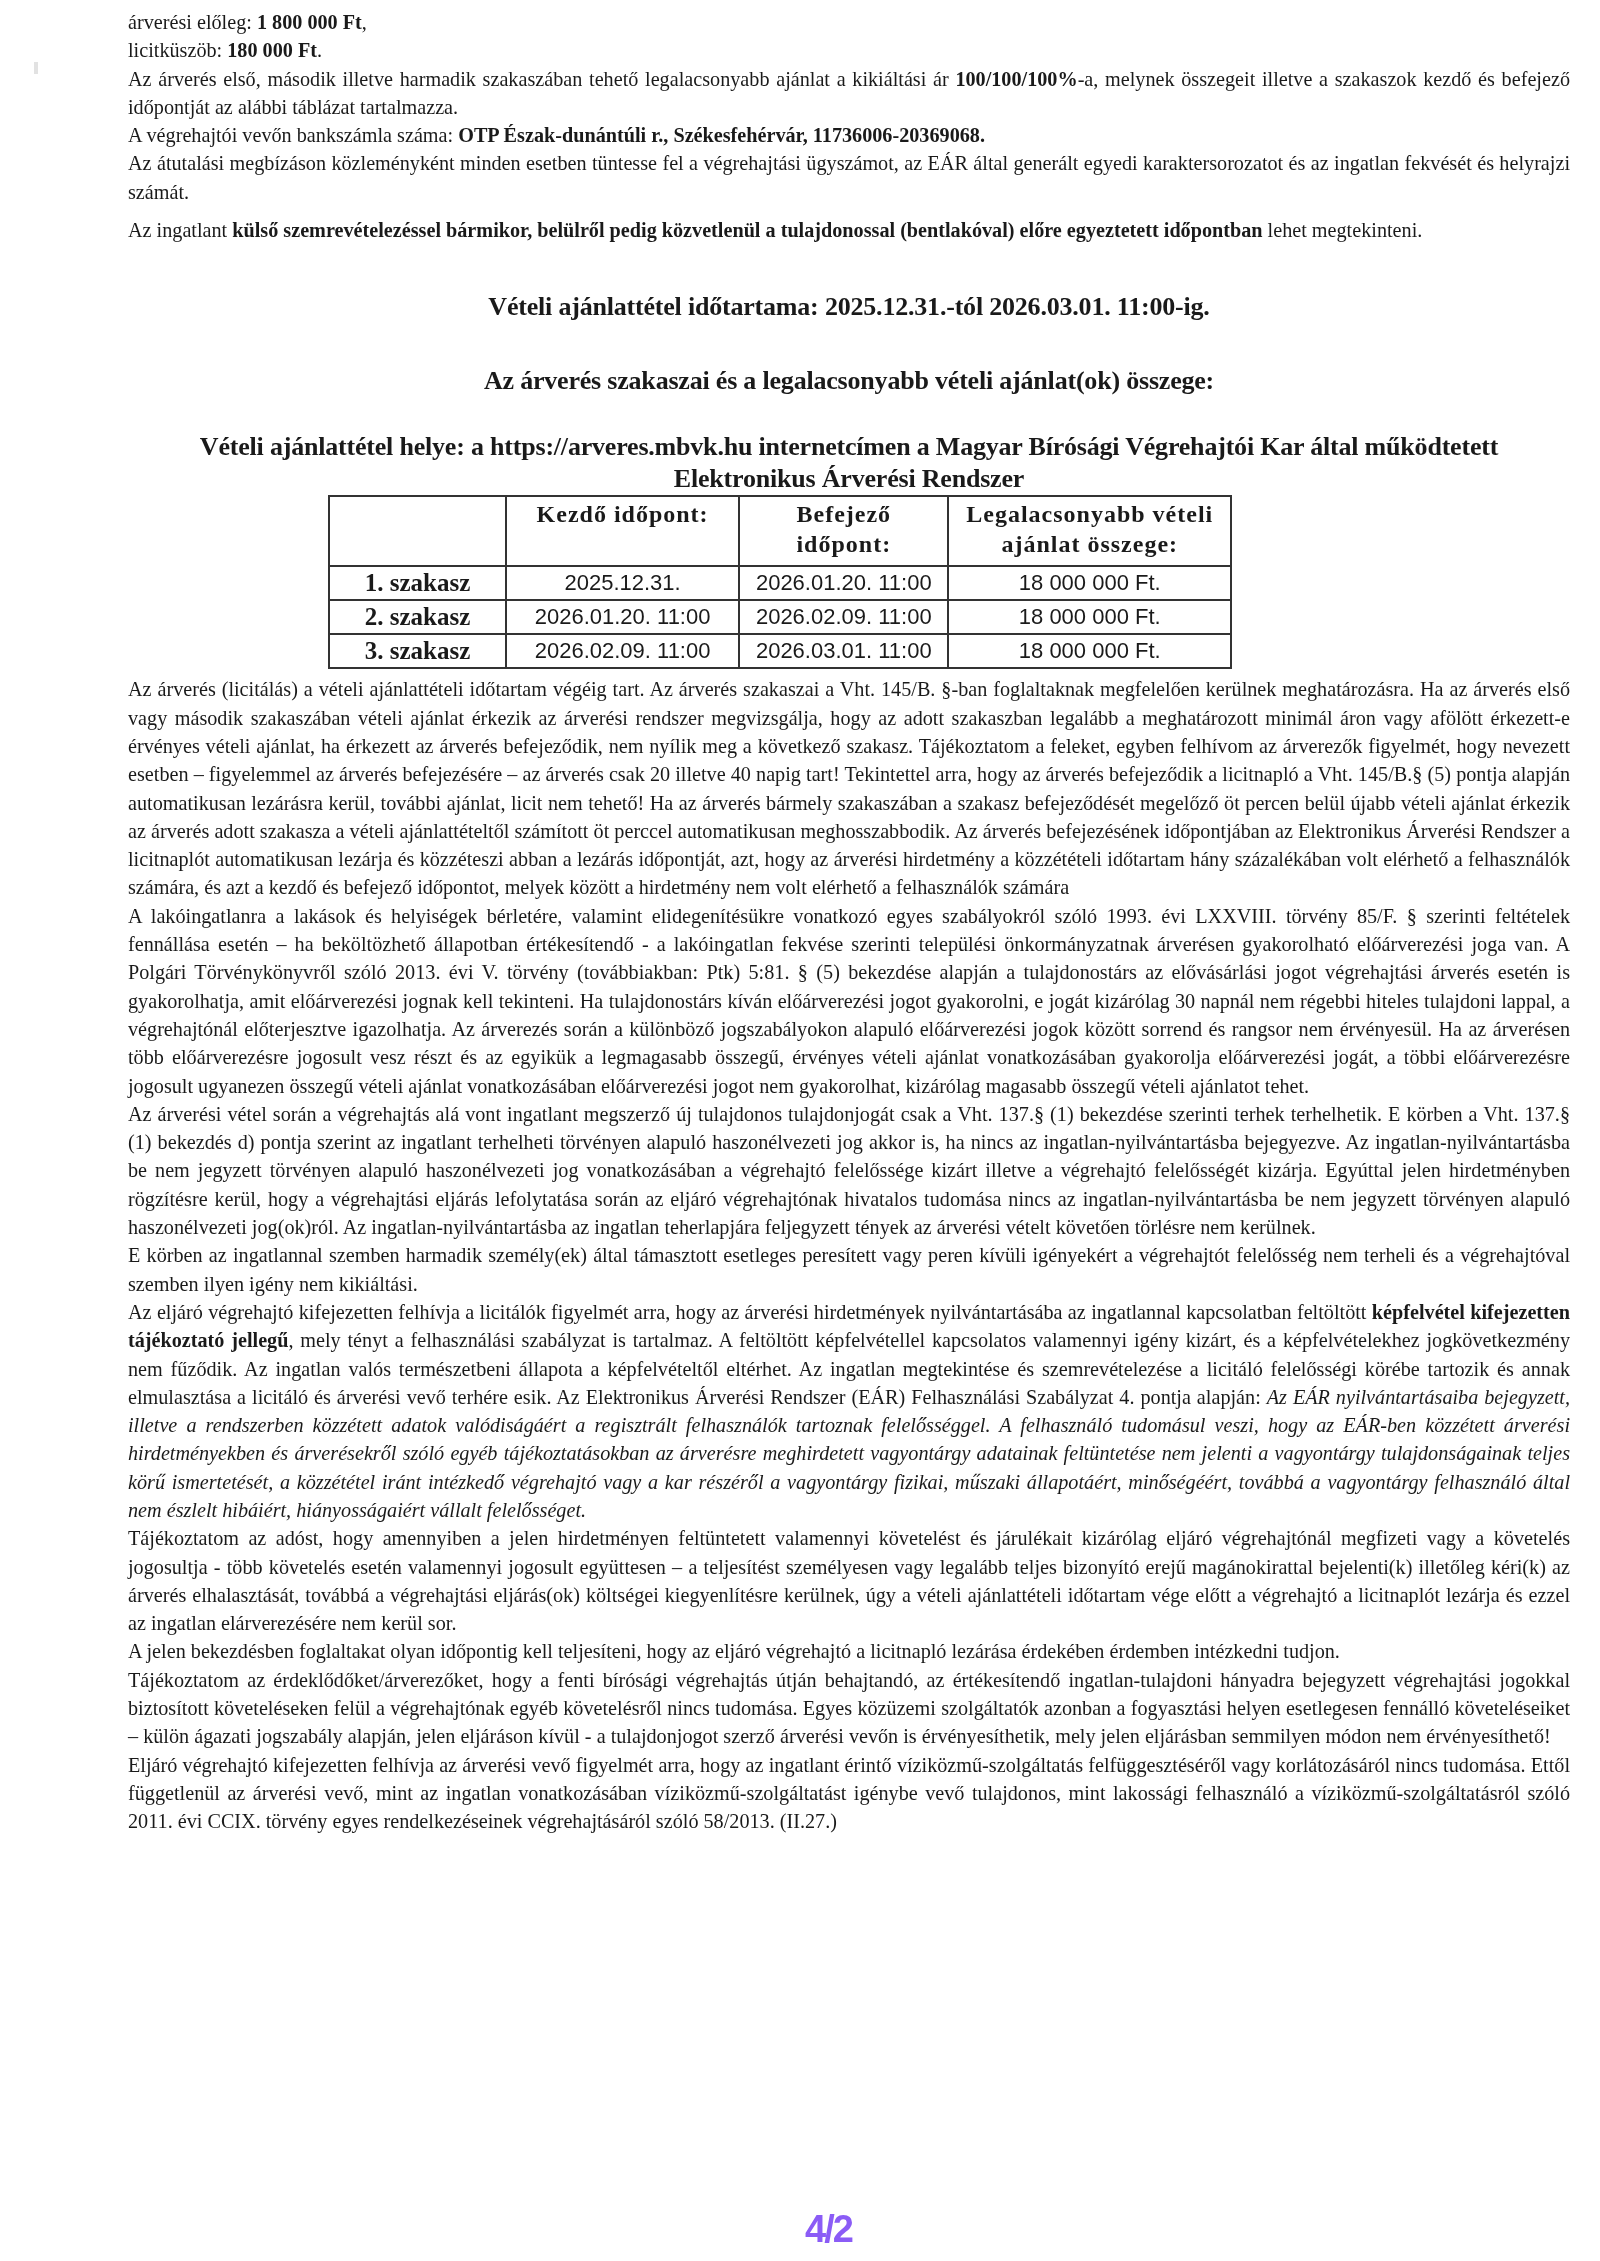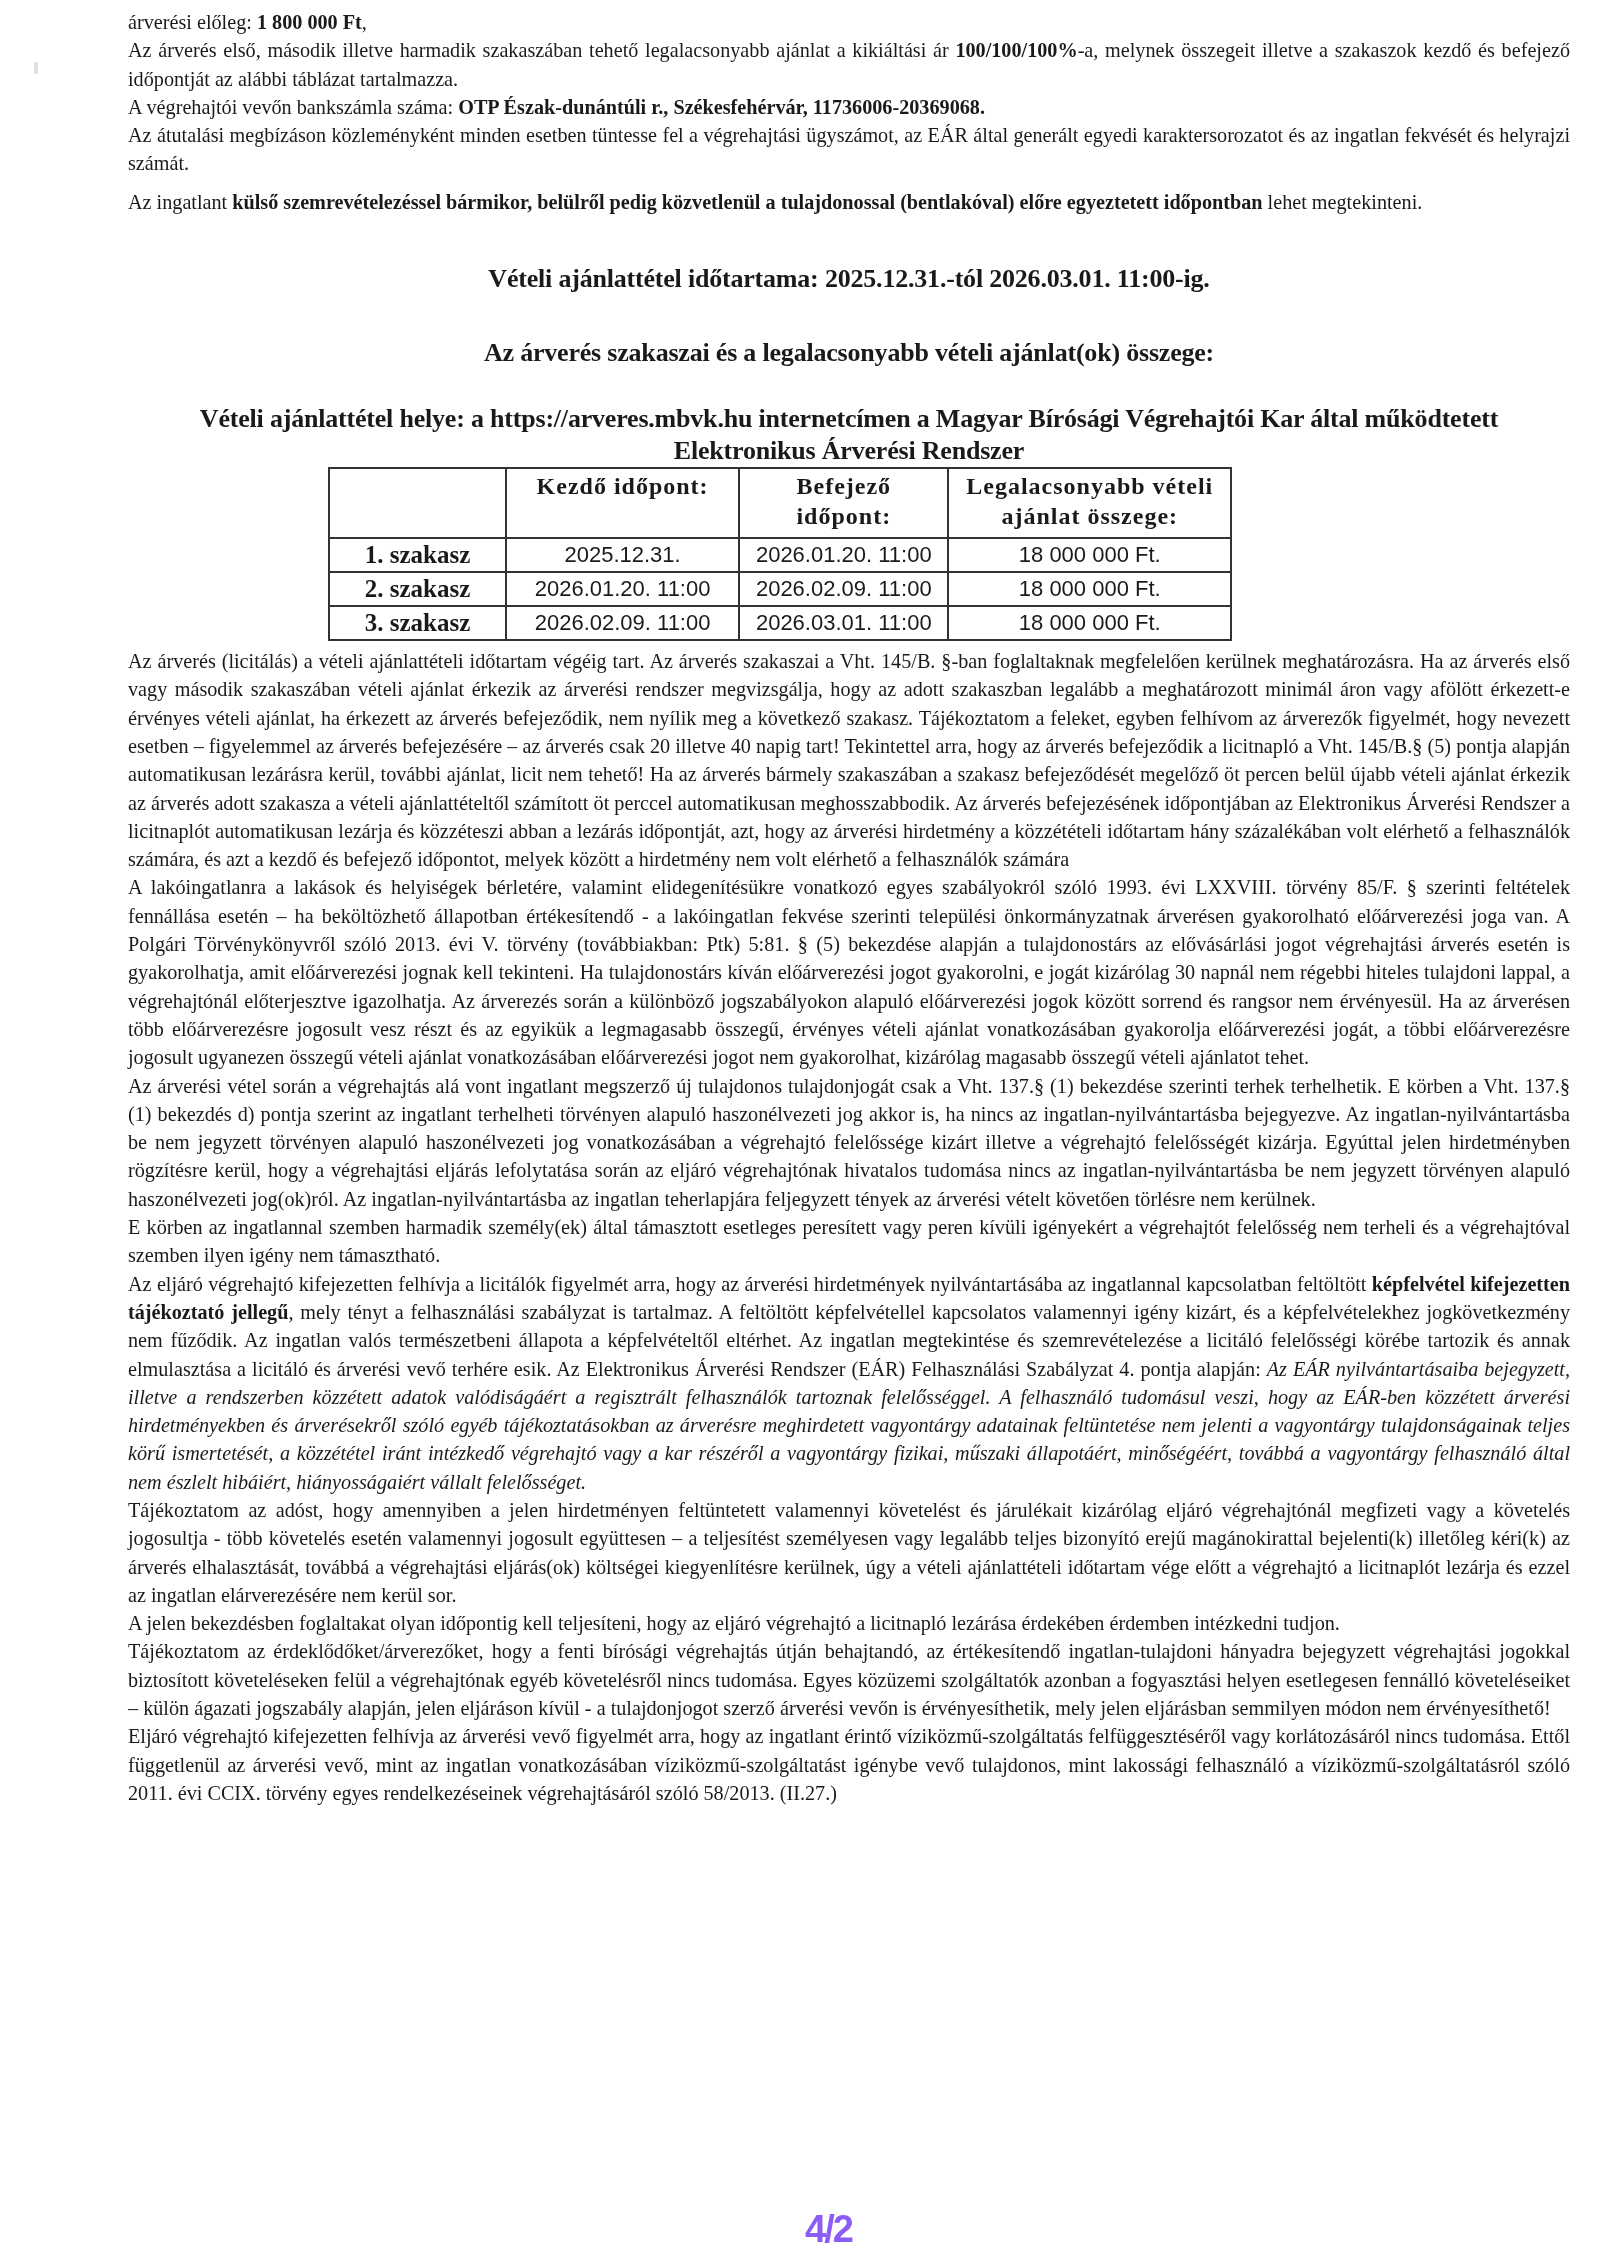--- a/index.html
+++ b/index.html
@@ -46,20 +46,21 @@
     position: absolute; left: 34px; top: 62px; width: 4px; height: 12px; background: #cfcfcf; opacity: .6;
   }
 </style>
 </head>
 <body>
 
 <div class="scan-mark"></div>
 
 <div class="page">
   <p class="p"><span>árverési előleg: </span><b>1 800 000 Ft</b><span>,</span></p>
+  <p class="p"><span>licitküszöb: </span><b>180 000 Ft</b><span>.</span></p>
   <p class="p"><span>Az árverés első, második illetve harmadik szakaszában tehető legalacsonyabb ajánlat a kikiáltási ár </span><b>100/100/100%</b><span>-a, melynek összegeit illetve a szakaszok kezdő és befejező időpontját az alábbi táblázat tartalmazza.</span></p>
   <p class="p"><span>A végrehajtói vevőn bankszámla száma: </span><b>OTP Észak-dunántúli r., Székesfehérvár, 11736006-20369068.</b></p>
   <p class="p">Az átutalási megbízáson közleményként minden esetben tüntesse fel a végrehajtási ügyszámot, az EÁR által generált egyedi karaktersorozatot és az ingatlan fekvését és helyrajzi számát.</p>
   <div class="gap"></div>
   <p class="p"><span>Az ingatlant </span><b>külső szemrevételezéssel bármikor, belülről pedig közvetlenül a tulajdonossal (bentlakóval) előre egyeztetett időpontban</b><span> lehet megtekinteni.</span></p>
 
   <div class="heading h1">Vételi ajánlattétel időtartama: 2025.12.31.-tól 2026.03.01. 11:00-ig.</div>
   <div class="heading h3">Az árverés szakaszai és a legalacsonyabb vételi ajánlat(ok) összege:</div>
   <div class="heading" style="padding:0 0 0 0;">Vételi ajánlattétel helye: a https://arveres.mbvk.hu internetcímen a Magyar Bírósági Végrehajtói Kar által működtetett Elektronikus Árverési Rendszer</div>
 
@@ -91,21 +92,21 @@
         <td>2026.03.01. 11:00</td>
         <td>18 000 000 Ft.</td>
       </tr>
     </tbody>
   </table>
 
   <div class="body-after">
     <p class="p">Az árverés (licitálás) a vételi ajánlattételi időtartam végéig tart. Az árverés szakaszai a Vht. 145/B. §-ban foglaltaknak megfelelően kerülnek meghatározásra. Ha az árverés első vagy második szakaszában vételi ajánlat érkezik az árverési rendszer megvizsgálja, hogy az adott szakaszban legalább a meghatározott minimál áron vagy afölött érkezett-e érvényes vételi ajánlat, ha érkezett az árverés befejeződik, nem nyílik meg a következő szakasz. Tájékoztatom a feleket, egyben felhívom az árverezők figyelmét, hogy nevezett esetben – figyelemmel az árverés befejezésére – az árverés csak 20 illetve 40 napig tart! Tekintettel arra, hogy az árverés befejeződik a licitnapló a Vht. 145/B.§ (5) pontja alapján automatikusan lezárásra kerül, további ajánlat, licit nem tehető! Ha az árverés bármely szakaszában a szakasz befejeződését megelőző öt percen belül újabb vételi ajánlat érkezik az árverés adott szakasza a vételi ajánlattételtől számított öt perccel automatikusan meghosszabbodik. Az árverés befejezésének időpontjában az Elektronikus Árverési Rendszer a licitnaplót automatikusan lezárja és közzéteszi abban a lezárás időpontját, azt, hogy az árverési hirdetmény a közzétételi időtartam hány százalékában volt elérhető a felhasználók számára, és azt a kezdő és befejező időpontot, melyek között a hirdetmény nem volt elérhető a felhasználók számára</p>
     <p class="p">A lakóingatlanra a lakások és helyiségek bérletére, valamint elidegenítésükre vonatkozó egyes szabályokról szóló 1993. évi LXXVIII. törvény 85/F. § szerinti feltételek fennállása esetén – ha beköltözhető állapotban értékesítendő - a lakóingatlan fekvése szerinti települési önkormányzatnak árverésen gyakorolható előárverezési joga van. A Polgári Törvénykönyvről szóló 2013. évi V. törvény (továbbiakban: Ptk) 5:81. § (5) bekezdése alapján a tulajdonostárs az elővásárlási jogot végrehajtási árverés esetén is gyakorolhatja, amit előárverezési jognak kell tekinteni. Ha tulajdonostárs kíván előárverezési jogot gyakorolni, e jogát kizárólag 30 napnál nem régebbi hiteles tulajdoni lappal, a végrehajtónál előterjesztve igazolhatja. Az árverezés során a különböző jogszabályokon alapuló előárverezési jogok között sorrend és rangsor nem érvényesül. Ha az árverésen több előárverezésre jogosult vesz részt és az egyikük a legmagasabb összegű, érvényes vételi ajánlat vonatkozásában gyakorolja előárverezési jogát, a többi előárverezésre jogosult ugyanezen összegű vételi ajánlat vonatkozásában előárverezési jogot nem gyakorolhat, kizárólag magasabb összegű vételi ajánlatot tehet.</p>
     <p class="p">Az árverési vétel során a végrehajtás alá vont ingatlant megszerző új tulajdonos tulajdonjogát csak a Vht. 137.§ (1) bekezdése szerinti terhek terhelhetik. E körben a Vht. 137.§ (1) bekezdés d) pontja szerint az ingatlant terhelheti törvényen alapuló haszonélvezeti jog akkor is, ha nincs az ingatlan-nyilvántartásba bejegyezve. Az ingatlan-nyilvántartásba be nem jegyzett törvényen alapuló haszonélvezeti jog vonatkozásában a végrehajtó felelőssége kizárt illetve a végrehajtó felelősségét kizárja. Egyúttal jelen hirdetményben rögzítésre kerül, hogy a végrehajtási eljárás lefolytatása során az eljáró végrehajtónak hivatalos tudomása nincs az ingatlan-nyilvántartásba be nem jegyzett törvényen alapuló haszonélvezeti jog(ok)ról. Az ingatlan-nyilvántartásba az ingatlan teherlapjára feljegyzett tények az árverési vételt követően törlésre nem kerülnek.</p>
-    <p class="p">E körben az ingatlannal szemben harmadik személy(ek) által támasztott esetleges peresített vagy peren kívüli igényekért a végrehajtót felelősség nem terheli és a végrehajtóval szemben ilyen igény nem támasztható.</p>
+    <p class="p">E körben az ingatlannal szemben harmadik személy(ek) által támasztott esetleges peresített vagy peren kívüli igényekért a végrehajtót felelősség nem terheli és a végrehajtóval szemben ilyen igény nem kikiáltási.</p>
     <p class="p"><span>Az eljáró végrehajtó kifejezetten felhívja a licitálók figyelmét arra, hogy az árverési hirdetmények nyilvántartásába az ingatlannal kapcsolatban feltöltött </span><b>képfelvétel kifejezetten tájékoztató jellegű</b><span>, mely tényt a felhasználási szabályzat is tartalmaz. A feltöltött képfelvétellel kapcsolatos valamennyi igény kizárt, és a képfelvételekhez jogkövetkezmény nem fűződik. Az ingatlan valós természetbeni állapota a képfelvételtől eltérhet. Az ingatlan megtekintése és szemrevételezése a licitáló felelősségi körébe tartozik és annak elmulasztása a licitáló és árverési vevő terhére esik. Az Elektronikus Árverési Rendszer (EÁR) Felhasználási Szabályzat 4. pontja alapján: </span><i>Az EÁR nyilvántartásaiba bejegyzett, illetve a rendszerben közzétett adatok valódiságáért a regisztrált felhasználók tartoznak felelősséggel. A felhasználó tudomásul veszi, hogy az EÁR-ben közzétett árverési hirdetményekben és árverésekről szóló egyéb tájékoztatásokban az árverésre meghirdetett vagyontárgy adatainak feltüntetése nem jelenti a vagyontárgy tulajdonságainak teljes körű ismertetését, a közzététel iránt intézkedő végrehajtó vagy a kar részéről a vagyontárgy fizikai, műszaki állapotáért, minőségéért, továbbá a vagyontárgy felhasználó által nem észlelt hibáiért, hiányosságaiért vállalt felelősséget.</i></p>
     <p class="p">Tájékoztatom az adóst, hogy amennyiben a jelen hirdetményen feltüntetett valamennyi követelést és járulékait kizárólag eljáró végrehajtónál megfizeti vagy a követelés jogosultja - több követelés esetén valamennyi jogosult együttesen – a teljesítést személyesen vagy legalább teljes bizonyító erejű magánokirattal bejelenti(k) illetőleg kéri(k) az árverés elhalasztását, továbbá a végrehajtási eljárás(ok) költségei kiegyenlítésre kerülnek, úgy a vételi ajánlattételi időtartam vége előtt a végrehajtó a licitnaplót lezárja és ezzel az ingatlan elárverezésére nem kerül sor.</p>
     <p class="p">A jelen bekezdésben foglaltakat olyan időpontig kell teljesíteni, hogy az eljáró végrehajtó a licitnapló lezárása érdekében érdemben intézkedni tudjon.</p>
     <p class="p">Tájékoztatom az érdeklődőket/árverezőket, hogy a fenti bírósági végrehajtás útján behajtandó, az értékesítendő ingatlan-tulajdoni hányadra bejegyzett végrehajtási jogokkal biztosított követeléseken felül a végrehajtónak egyéb követelésről nincs tudomása. Egyes közüzemi szolgáltatók azonban a fogyasztási helyen esetlegesen fennálló követeléseiket – külön ágazati jogszabály alapján, jelen eljáráson kívül - a tulajdonjogot szerző árverési vevőn is érvényesíthetik, mely jelen eljárásban semmilyen módon nem érvényesíthető!</p>
     <p class="p">Eljáró végrehajtó kifejezetten felhívja az árverési vevő figyelmét arra, hogy az ingatlant érintő víziközmű-szolgáltatás felfüggesztéséről vagy korlátozásáról nincs tudomása. Ettől függetlenül az árverési vevő, mint az ingatlan vonatkozásában víziközmű-szolgáltatást igénybe vevő tulajdonos, mint lakossági felhasználó a víziközmű-szolgáltatásról szóló 2011. évi CCIX. törvény egyes rendelkezéseinek végrehajtásáról szóló 58/2013. (II.27.)</p>
   </div>
 </div>
 
 <div class="stamp">4/2</div>
 

